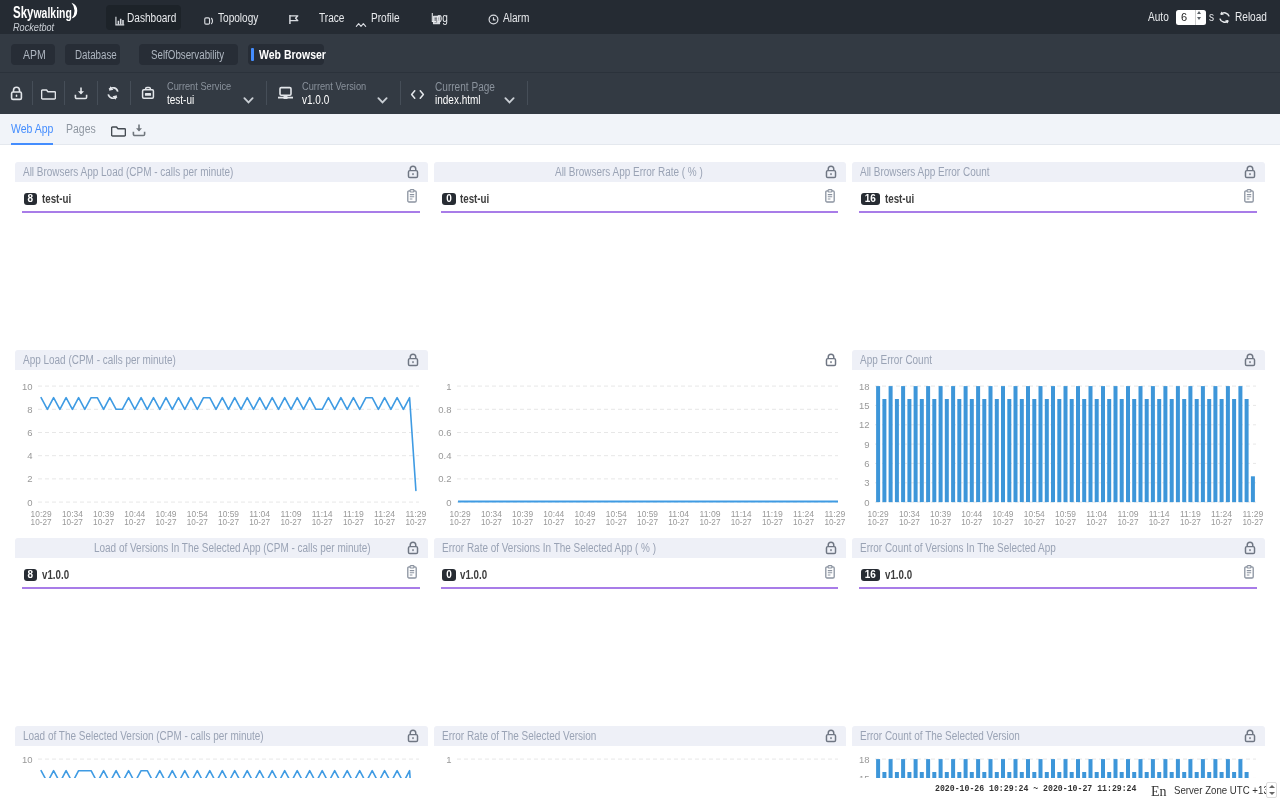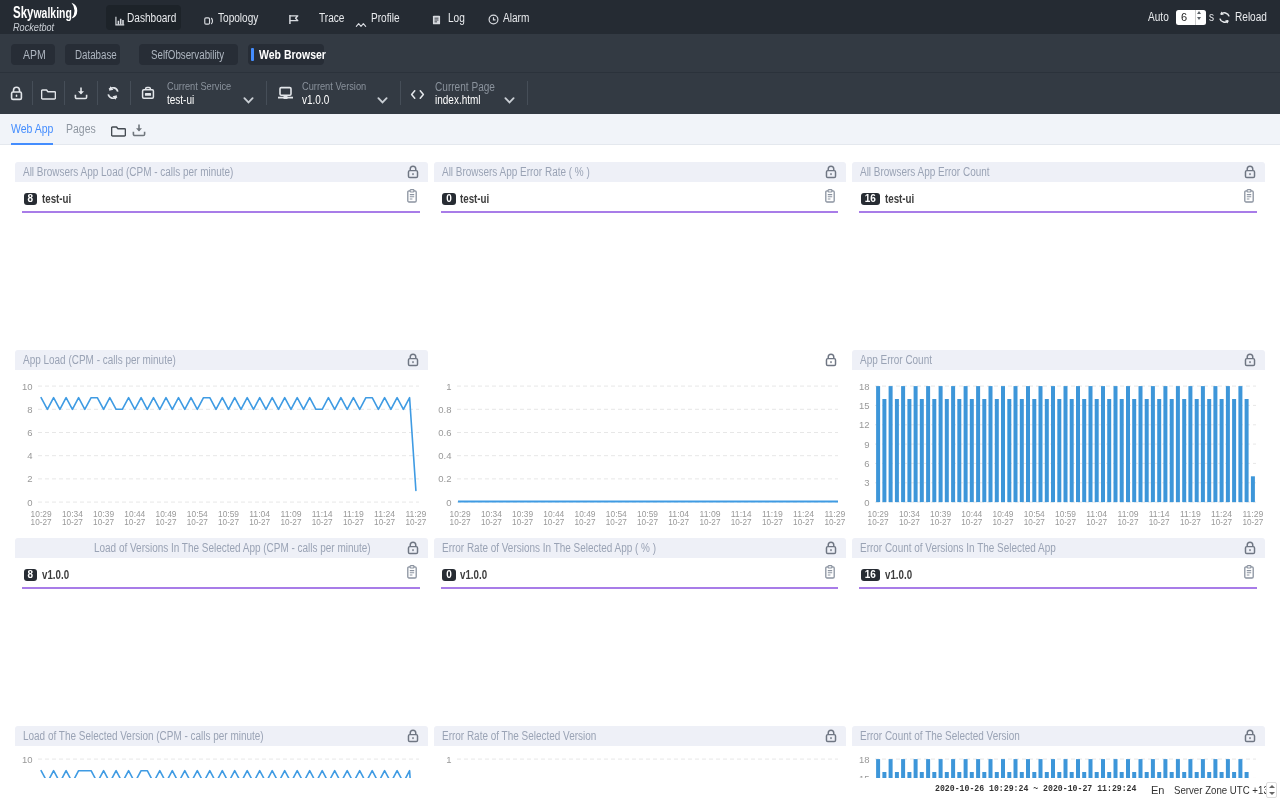--- a/index.html
+++ b/index.html
@@ -36,21 +36,21 @@
       </svg></div>
 <div class="abs navtxt" style="left:303px;top:10.5px;margin-left:16px;"><span class="sx">Trace</span></div>
 <div class="abs" style="left:354.5px;top:13.5px;"><svg width="12" height="6" viewBox="0 0 16 9">
         <path d="M1 6.5 L4.5 2.5 L8 6.5 L11.5 2.5 L15 6.5" fill="none" stroke="#d8dbe0" stroke-width="1.7" stroke-linecap="round" stroke-linejoin="round"></path>
       </svg></div>
 <div class="abs navtxt" style="left:371px;top:10.5px;"><span class="sx">Profile</span></div>
 <div class="abs" style="left:431.5px;top:11px;"><svg width="9" height="10" viewBox="0 0 12 14">
         <rect x="1" y="1" width="10" height="12" rx="1.2" fill="#d8dbe0"></rect>
         <path d="M3.2 4.4 h5.6 M3.2 7 h5.6 M3.2 9.6 h3.6" stroke="#252b33" stroke-width="1.2"></path>
       </svg></div>
-<div class="abs navtxt" style="left:448px;top:10.5px;"><span class="sx">Log</span></div>
+<div class="abs navtxt" style="left:431px;top:10.5px;"><span class="sx">Log</span></div>
 <div class="abs" style="left:488px;top:11px;"><svg width="11" height="11" viewBox="0 0 14 14">
         <circle cx="7" cy="7" r="5.6" fill="none" stroke="#d8dbe0" stroke-width="1.5"></circle>
         <path d="M7 4.2 V7.4 H9.6" fill="none" stroke="#d8dbe0" stroke-width="1.5"></path>
       </svg></div>
 <div class="abs navtxt" style="left:503px;top:10.5px;"><span class="sx">Alarm</span></div>
 <div class="abs navtxt" style="left:1148px;top:10px;"><span class="sx">Auto</span></div>
 <div class="abs" style="left:1176px;top:9.5px;width:30px;height:15px;background:#fff;border-radius:2.5px;"></div>
 <div class="abs" style="left:1181px;top:11px;font-size:11px;color:#222;">6</div>
 <div class="abs" style="left:1195px;top:9.5px;width:11px;height:15px;border-left:1px solid #ccc;"></div>
 <div class="abs" style="left:1197px;top:11.2px;width:0;height:0;border-left:2.9px solid transparent;border-right:2.9px solid transparent;border-bottom:3.4px solid #5a6066;"></div>
@@ -150,21 +150,21 @@
         </svg></div>
 <div class="abs" style="left:8.5px;top:31px;background:#272c33;color:#fff;font-size:10px;font-weight:bold;border-radius:3px;padding:1.5px 4px;line-height:9px;height:12px;">8</div>
 <div class="abs" style="left:26.5px;top:30px;font-size:12.5px;font-weight:bold;color:#3d3d3d;"><span class="sx" style="transform:scaleX(0.78);">test-ui</span></div>
 <div class="abs" style="right:11px;top:27px;"><svg width="10" height="14" viewBox="0 0 10 14">
           <rect x="0.8" y="1.8" width="8.4" height="11.2" rx="1.2" fill="none" stroke="#8b93a0" stroke-width="1.3"></rect>
           <rect x="3.1" y="0.6" width="3.8" height="2.4" rx="0.7" fill="#fff" stroke="#8b93a0" stroke-width="1.2"></rect>
           <path d="M2.8 5.6 h4.4 M2.8 7.8 h4.4 M2.8 10 h2.6" stroke="#8b93a0" stroke-width="1.1"></path>
         </svg></div>
 <div class="abs" style="left:7px;top:49px;width:397.7px;height:2.5px;background:#a87ce8;"></div>
 </div>
-<div class="card" style="left:433.7px;top:161.5px;height:182px;">
+<div class="card" style="left:433.7px;top:161.5px;height:182px;text-align:center;">
 <div class="chdr"><span class="sx" style="transform:scaleX(0.83);">All Browsers App Error Rate ( % )</span></div>
 <div class="abs" style="right:9px;top:3px;"><svg width="12" height="14" viewBox="0 0 13 15">
           <path d="M3.5 6V4.2a3 3 0 0 1 6 0V6" fill="none" stroke="#6f7683" stroke-width="1.6"></path>
           <rect x="1.6" y="6" width="9.8" height="7.4" rx="1.4" fill="none" stroke="#6f7683" stroke-width="1.6"></rect>
           <rect x="5.7" y="8.6" width="1.6" height="2.4" rx="0.8" fill="#6f7683"></rect>
         </svg></div>
 <div class="abs" style="left:8.5px;top:31px;background:#272c33;color:#fff;font-size:10px;font-weight:bold;border-radius:3px;padding:1.5px 4px;line-height:9px;height:12px;">0</div>
 <div class="abs" style="left:26.5px;top:30px;font-size:12.5px;font-weight:bold;color:#3d3d3d;"><span class="sx" style="transform:scaleX(0.78);">test-ui</span></div>
 <div class="abs" style="right:11px;top:27px;"><svg width="10" height="14" viewBox="0 0 10 14">
           <rect x="0.8" y="1.8" width="8.4" height="11.2" rx="1.2" fill="none" stroke="#8b93a0" stroke-width="1.3"></rect>
@@ -649,17 +649,17 @@
         <text x="338.4" y="143.8" text-anchor="middle" font-size="9.5" fill="#999999" textLength="21" lengthAdjust="spacingAndGlyphs">11:19</text>
         <text x="338.4" y="152.4" text-anchor="middle" font-size="9.5" fill="#999999" textLength="21" lengthAdjust="spacingAndGlyphs">10-27</text>
         <text x="369.6" y="143.8" text-anchor="middle" font-size="9.5" fill="#999999" textLength="21" lengthAdjust="spacingAndGlyphs">11:24</text>
         <text x="369.6" y="152.4" text-anchor="middle" font-size="9.5" fill="#999999" textLength="21" lengthAdjust="spacingAndGlyphs">10-27</text>
         <text x="400.9" y="143.8" text-anchor="middle" font-size="9.5" fill="#999999" textLength="21" lengthAdjust="spacingAndGlyphs">11:29</text>
         <text x="400.9" y="152.4" text-anchor="middle" font-size="9.5" fill="#999999" textLength="21" lengthAdjust="spacingAndGlyphs">10-27</text>
       </svg>
 </div>
 <div class="abs" style="left:0;top:778px;width:1280px;height:22px;background:#fff;"></div>
 <div class="abs" style="left:935px;top:784px;font-family:'Liberation Mono',monospace;font-size:8.2px;font-weight:bold;color:#333;">2020-10-26 10:29:24 ~ 2020-10-27 11:29:24</div>
-<div class="abs" style="left:1151px;top:783.5px;font-size:11px;color:#333;">En</div>
+<div class="abs" style="left:1151px;top:783.5px;font-size:14px;color:#333;font-family:Liberation Serif, serif;">En</div>
 <div class="abs" style="left:1174px;top:783.5px;font-size:11.5px;color:#333;"><span class="sx" style="transform:scaleX(0.84);">Server Zone UTC +13</span></div>
 <div class="abs" style="left:1266px;top:782px;width:11px;height:16px;border:1px solid #ddd;border-radius:2px;background:#fff;"></div>
 <div class="abs" style="left:1268.5px;top:784.5px;width:0;height:0;border-left:3px solid transparent;border-right:3px solid transparent;border-bottom:3.6px solid #666;"></div>
 <div class="abs" style="left:1268.5px;top:791.5px;width:0;height:0;border-left:3px solid transparent;border-right:3px solid transparent;border-top:3.6px solid #666;"></div>
 </div>
 </body></html>

